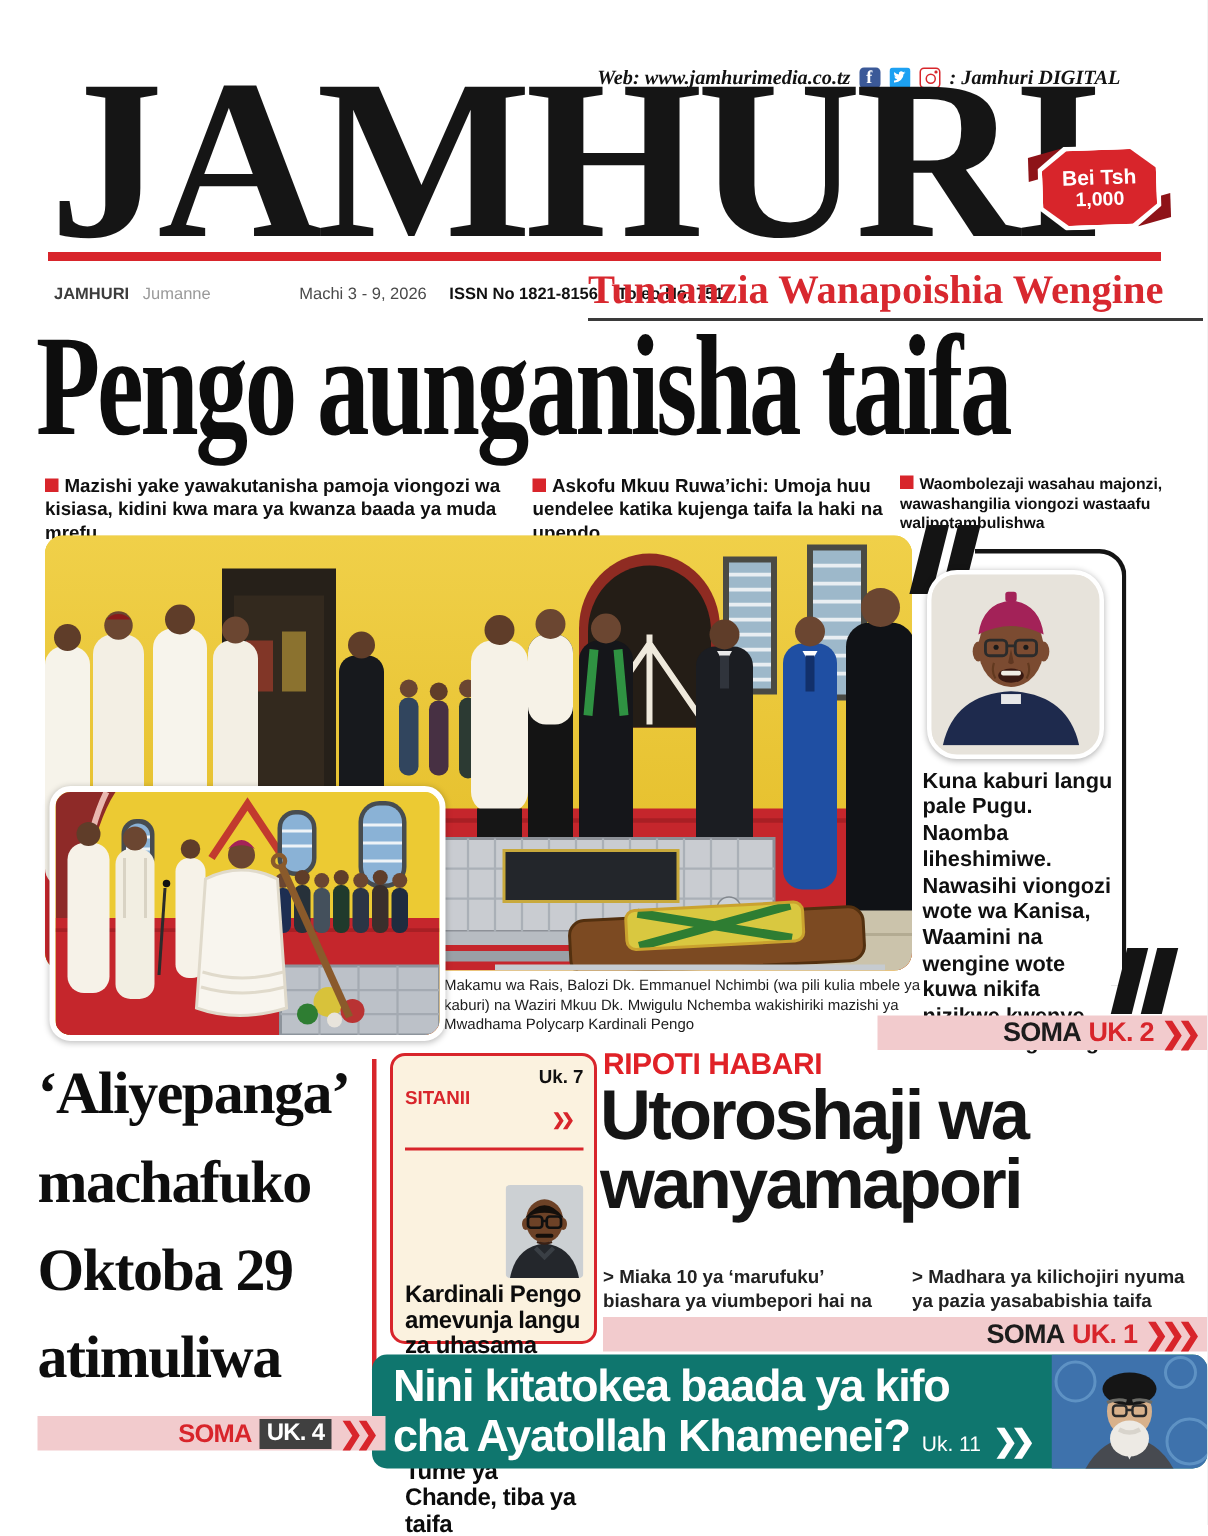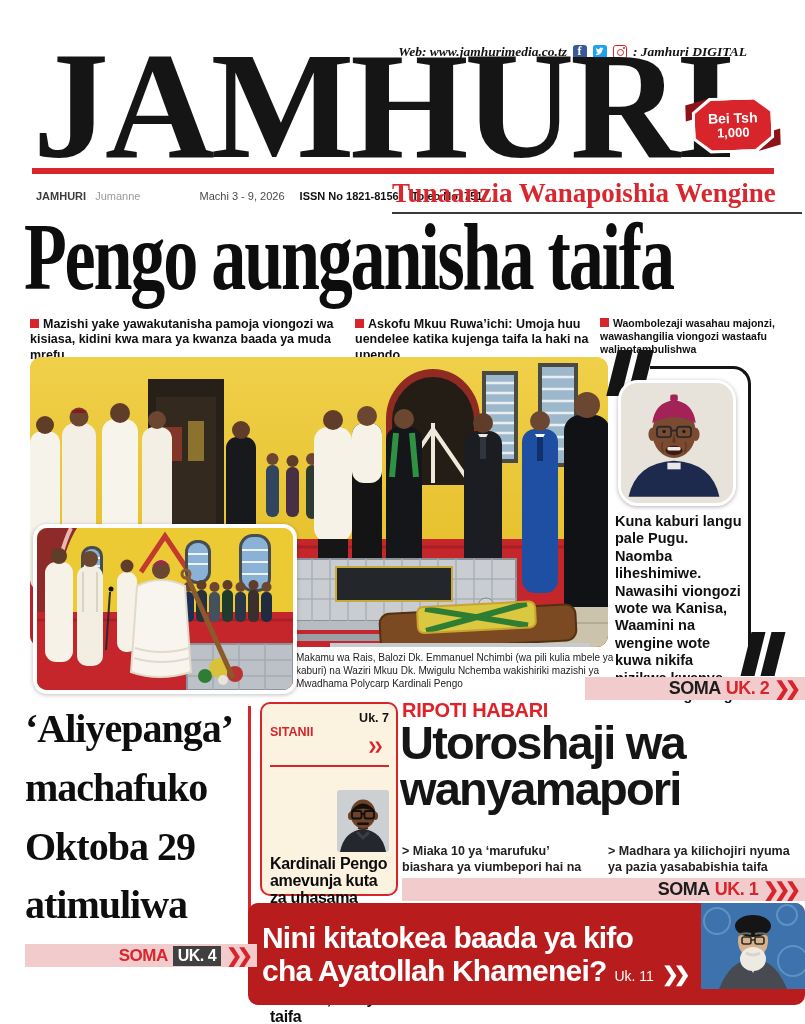--- a/index.html
+++ b/index.html
@@ -108,21 +108,21 @@
   
   .kicker{left:402px;top:699px;font-size:20px;font-weight:bold;color:#e02127;letter-spacing:-.3px;}
   .sr-hl{left:400px;top:720px;width:405px;font-size:47px;font-weight:bold;line-height:.97;
          letter-spacing:-1.8px;color:#151515;}
   .sr-bullets{left:402px;top:843px;width:403px;display:flex;gap:14px;}
   .sr-bullets div{font-weight:bold;font-size:12.5px;line-height:1.28;color:#222;}
   .b1{width:192px;}
   .b2{width:197px;}
 
   
-  .banner{left:248px;top:903px;width:557px;height:102px;background:#b91c1c;border-radius:10px;
+  .banner{left:248px;top:903px;width:557px;height:76px;background:#0f766e;border-radius:10px;
           display:flex;z-index:2;overflow:hidden;}
   .banner-text{flex:1;display:flex;flex-direction:column;justify-content:center;padding-left:14px;}
   .banner-text .ln{color:#fff;font-weight:bold;font-size:30px;line-height:1.1;letter-spacing:-.8px;white-space:nowrap;}
   .banner-text .ln2{display:flex;align-items:baseline;gap:8px;}
   .banner-pg{color:#fff;font-weight:normal;font-size:14px;letter-spacing:0;}
   .chevw::after{content:"\276F\276F";color:#fff;font-weight:bold;font-size:20px;letter-spacing:-5px;}
   .banner-photo{width:104px;height:86px;flex:none;}
 </style>
 </head>
 <body>
@@ -387,21 +387,21 @@
           <ellipse cx="26" cy="24" rx="12.5" ry="14.5" fill="#6d4227"></ellipse>
           <path d="M13,22 Q26,5 39,22 Q26,15 13,22 Z" fill="#140f0b"></path>
           <rect x="15" y="21" width="9.5" height="7.5" rx="2" fill="none" stroke="#101010" stroke-width="1.8"></rect>
           <rect x="27.5" y="21" width="9.5" height="7.5" rx="2" fill="none" stroke="#101010" stroke-width="1.8"></rect>
           <line x1="24.5" y1="24" x2="27.5" y2="24" stroke="#101010" stroke-width="1.8"></line>
           <rect x="20" y="32.5" width="12" height="2.6" rx="1.3" fill="#140f0b"></rect>
           <path d="M21,38 Q26,40 31,38" stroke="#3c2114" stroke-width="1.5" fill="none"></path>
           <path d="M20,42 L26,48 L32,42" stroke="#3a3f45" stroke-width="3" fill="none"></path>
         </svg>
       </span>
-      <span>Kardinali Pengo amevunja kuta za uhasama</span>
+      <span>Kardinali Pengo amevunja langu za uhasama</span>
     </div>
     <div class="t-row t-hl2">
       <span class="t-lab">HABARI</span>
       <span class="t-pg">
           <span>Uk. 8</span>
           <span class="chev-sm"></span>
         </span>
     </div>
     <div class="t-hl">Tume ya Chande, tiba ya taifa</div>
   </div>

